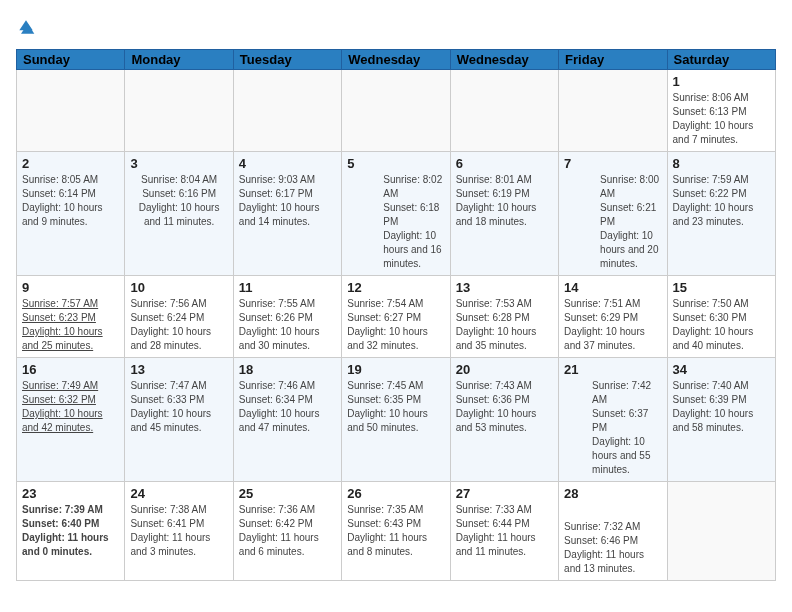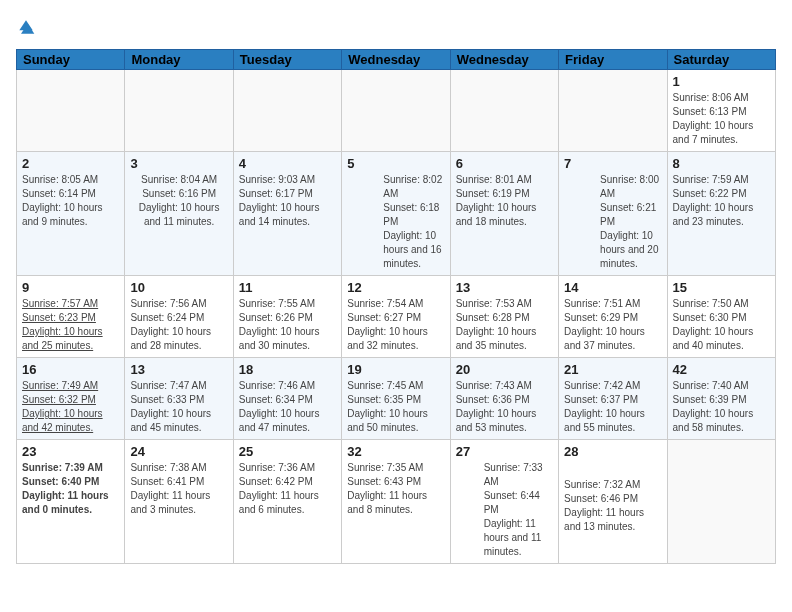--- a/index.html
+++ b/index.html
@@ -245,26 +245,26 @@
 Daylight: 10 hours and 50 minutes.</div>
         </td>
         <td>
           <div class="day-number">20</div>
           <div class="day-info" style="white-space: pre-line;">Sunrise: 7:43 AM
 Sunset: 6:36 PM
 Daylight: 10 hours and 53 minutes.</div>
         </td>
         <td>
           <div class="day-number">21</div>
-          <div class="day-info" style="white-space: pre-line;">Sunrise: 7:42 AM
+          <div class="day-info" style="white-space: pre-line; margin-left: 28px;">Sunrise: 7:42 AM
 Sunset: 6:37 PM
 Daylight: 10 hours and 55 minutes.</div>
         </td>
         <td>
-          <div class="day-number">42</div>
+          <div class="day-number">34</div>
           <div class="day-info" style="white-space: pre-line;">Sunrise: 7:40 AM
 Sunset: 6:39 PM
 Daylight: 10 hours and 58 minutes.</div>
         </td>
       </tr>
       <tr>
         <td>
           <div class="day-number">23</div>
           <div class="day-info" style="white-space: pre-line; font-weight: bold;">Sunrise: 7:39 AM
 Sunset: 6:40 PM
@@ -276,28 +276,28 @@
 Sunset: 6:41 PM
 Daylight: 11 hours and 3 minutes.</div>
         </td>
         <td>
           <div class="day-number">25</div>
           <div class="day-info" style="white-space: pre-line;">Sunrise: 7:36 AM
 Sunset: 6:42 PM
 Daylight: 11 hours and 6 minutes.</div>
         </td>
         <td>
-          <div class="day-number">32</div>
+          <div class="day-number">26</div>
           <div class="day-info" style="white-space: pre-line;">Sunrise: 7:35 AM
 Sunset: 6:43 PM
 Daylight: 11 hours and 8 minutes.</div>
         </td>
         <td>
           <div class="day-number">27</div>
-          <div class="day-info" style="white-space: pre-line; margin-left: 28px;">Sunrise: 7:33 AM
+          <div class="day-info" style="white-space: pre-line;">Sunrise: 7:33 AM
 Sunset: 6:44 PM
 Daylight: 11 hours and 11 minutes.</div>
         </td>
         <td>
           <div class="day-number">28</div>
           <div class="day-info" style="white-space: pre-line; margin-top: 19px;">Sunrise: 7:32 AM
 Sunset: 6:46 PM
 Daylight: 11 hours and 13 minutes.</div>
         </td>
         <td class="empty"></td>

